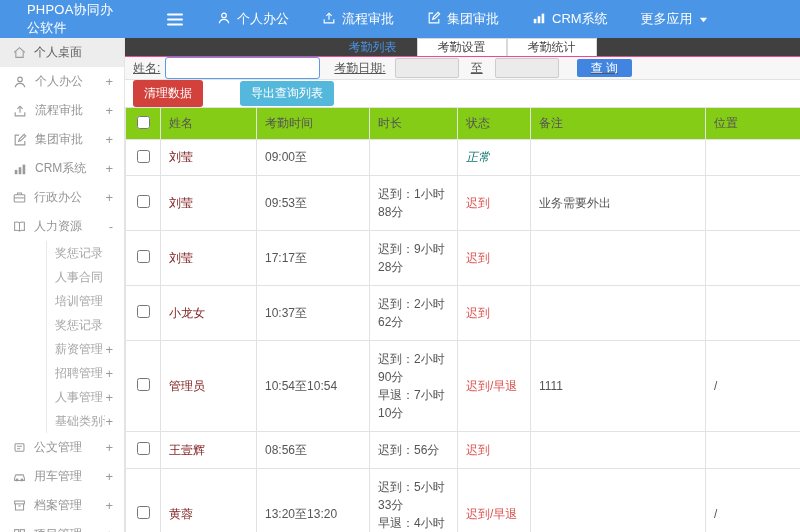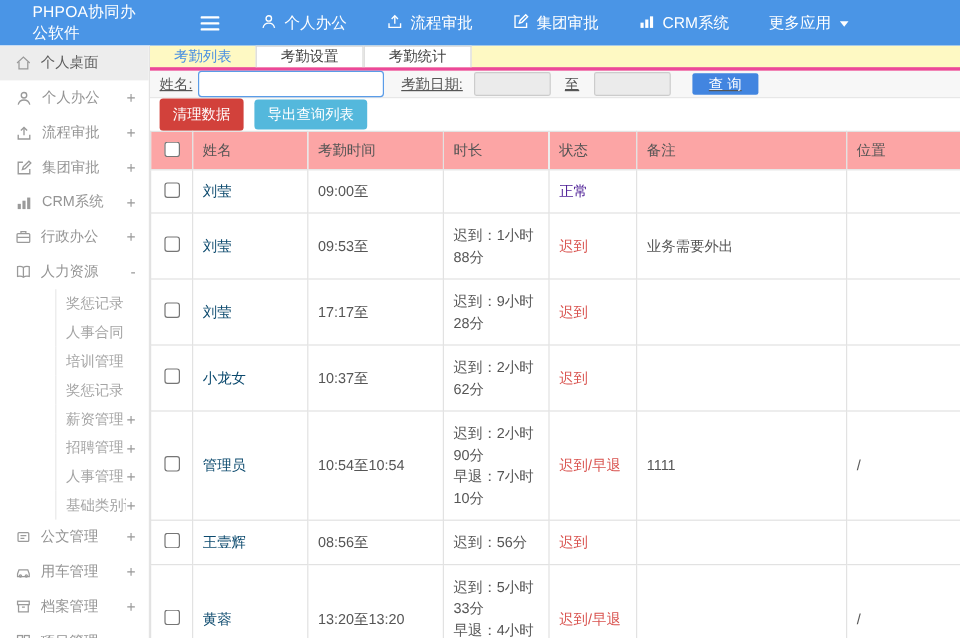--- a/index.html
+++ b/index.html
@@ -25,54 +25,54 @@
   .side-item.active { background:#ededed; color:#5f5f5f; }
   .side-item .suffix { color:#9a9a9a; font-size:13px; }
   .side-item.sub { height:24px; padding-left:55px; color:#a5a5a5; }
   .side-item.sub::before { content:""; position:absolute; left:46px; top:0; bottom:0;
     border-left:1px solid #e9e9e9; }
   .side-item.sub .lbl { margin-left:0; }
 
   
   .content { flex:1; display:flex; flex-direction:column; overflow:hidden; }
 
-  .tabbar { height:28px; background:#fef9c3; border-bottom:3px solid #ec4899;
-    display:flex; align-items:stretch; font-size:12px; }
+  .tabbar { height:28px; background:#404040; border-bottom:1px solid #ec4899;
+    display:flex; align-items:stretch; font-size:12px;justify-content:center; }
   .tab { padding:0 20px; display:flex; align-items:center; background:#fff;
     border:1px solid #d8d8d8; border-bottom:none; color:#444; cursor:pointer; }
   .tab.active { background:transparent; border:none; color:#4a90e2; }
 
   .filterbar { height:37px; background:#f7f7f7; border-bottom:1px solid #e3e3e3;
     display:flex; align-items:center; padding-left:8px; font-size:12px; color:#555;text-decoration:underline; }
   .filterbar label { margin-right:5px; white-space:nowrap; }
   .name-input { width:155px; height:22px; border:1px solid #5a9ce8; border-radius:3px;
     background:#fff; margin-right:14px; outline:none; padding:0 5px; font-size:12px; }
   .date-input { width:64px; height:20px; border:1px solid #ccc; border-radius:2px;
     background:#ebebeb; margin:0 4px; padding:0 4px; font-size:12px; }
   .to-label { margin:0 8px; color:#555; }
   .btn-search { margin-left:14px; height:18px; padding:0 14px; background:#4285e0; color:#fff;
     border:none; border-radius:2px; font-size:12px; cursor:pointer; white-space:nowrap; }
 
   .actionbar { height:35px; display:flex; align-items:center; padding-left:8px; gap:9px; background:#fff; }
   .btn-danger { height:27px; padding:0 11px; background:#d2413b; color:#fff; border:none;
     border-radius:3px; font-size:12px; cursor:pointer; white-space:nowrap; }
   .btn-info { height:25px; padding:0 11px; background:#54b8dc; color:#fff; border:none;
-    border-radius:3px; font-size:12px; cursor:pointer; white-space:nowrap; }
+    border-radius:3px; font-size:12px; cursor:pointer; white-space:nowrap;margin-left:28px; }
 
   
   table { border-collapse:collapse; width:675px; table-layout:fixed; font-size:12px; color:#555; }
   th,td { border:1px solid #e2e2e2; padding:9px 8px; text-align:left; vertical-align:middle;
     font-weight:normal; overflow:hidden; }
-  thead th { background:#fca5a5; color:#555; padding:7px 8px; }
+  thead th { background:#84cc16; color:#555; padding:7px 8px; }
   td.chk, th.chk { text-align:center; padding:4px 2px; }
   input[type=checkbox] { width:13px; height:13px; cursor:pointer; }
-  a.name-link { color:#0c4a6e; text-decoration:none; cursor:pointer; }
+  a.name-link { color:#7f1d1d; text-decoration:none; cursor:pointer; }
   .duration { white-space:pre-line; line-height:1.5; }
   .status-late { color:#d9534f; }
-  .status-normal { color:#4c1d95; }
+  .status-normal { color:#0f766e;font-style:italic; }
 </style>
 </head>
 <body>
 
 <header class="topbar">
   <div class="logo">PHPOA协同办公软件</div>
   <div class="hamburger">
       <svg width="16" height="13" viewBox="0 0 16 13" fill="currentColor">
         <rect y="0.5" width="16" height="2" rx="1"></rect>
         <rect y="5.5" width="16" height="2" rx="1"></rect>

